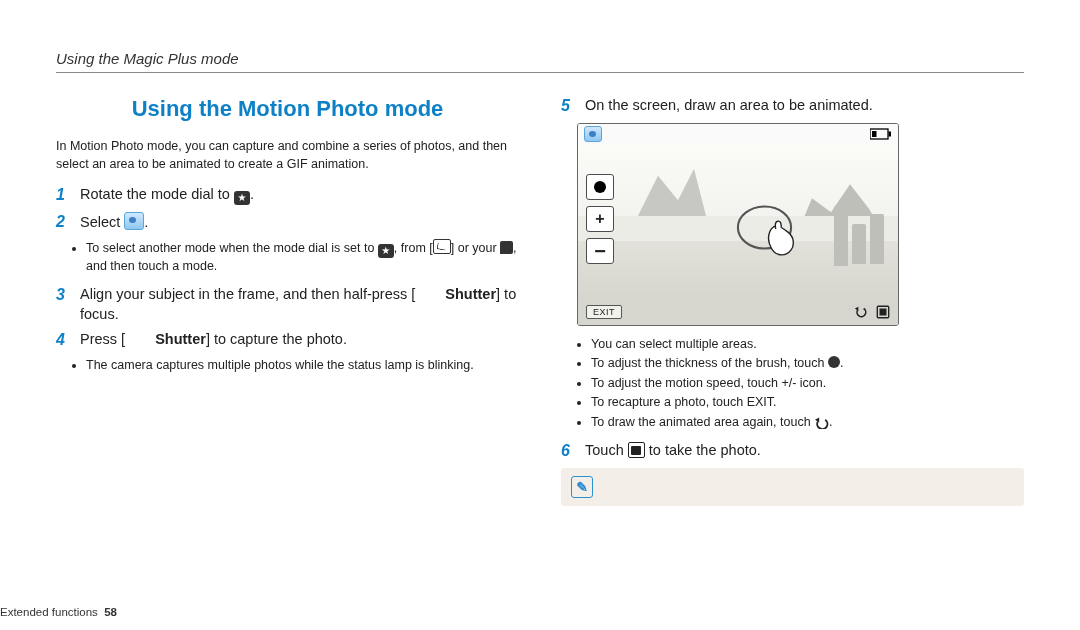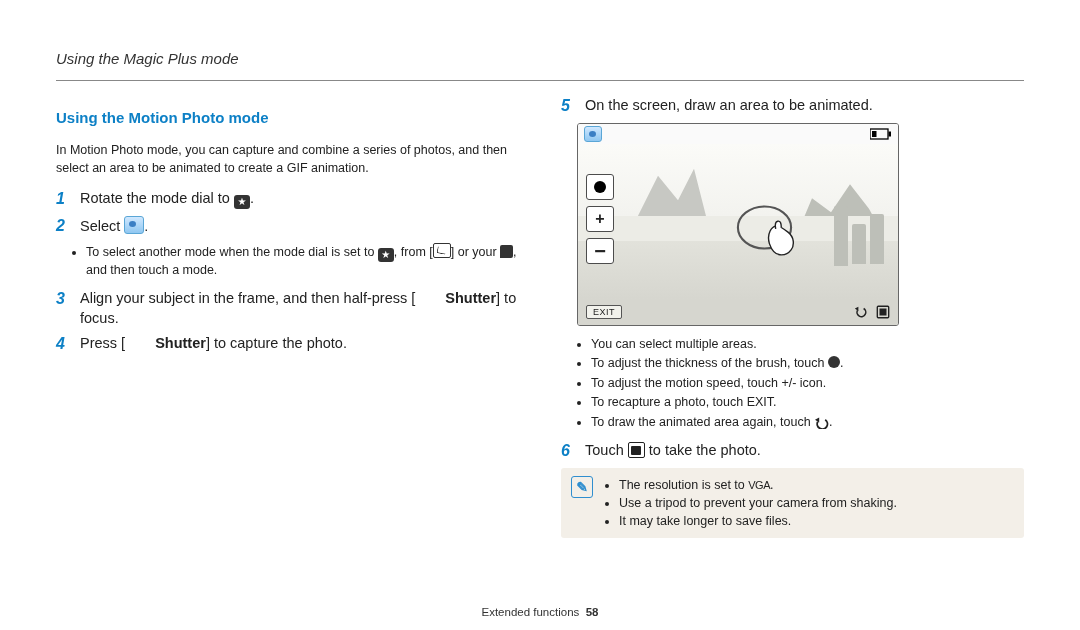--- a/index.html
+++ b/index.html
@@ -20,37 +20,38 @@
   }
   .top-chapter {
     position: absolute;
     top: 50px;
     left: 56px;
     right: 56px;
     font-style: italic;
     font-size: 15px;
     color: #333;
     border-bottom: 1px solid #888;
-    padding-bottom: 12px;
+    padding-bottom: 4px;
     line-height: 1.2;
   }
   .cols {
     display: flex;
     gap: 42px;
     margin-top: 48px;
   }
   .col {
     flex: 1 1 0;
     min-width: 0;
   }
   .section-title {
     color: #0d80c6;
     font-weight: 700;
-    font-size: 15px;
-    margin: 13px 0 6px 0;
+    font-size: 22px;
+    margin: 0 0 6px 0;
+    text-align: center;
   }
   .intro {
     font-size: 12.5px;
     line-height: 1.4;
     margin: 16px 0 12px 0;
   }
   .step {
     display: flex;
     gap: 10px;
     margin-bottom: 6px;
@@ -224,21 +225,21 @@
     font-size:14px;
     flex-shrink:0;
   }
   .note-box ul{ margin:0; padding-left:16px; }
   .note-box li{ font-size:12.5px; line-height:1.45; }
 
   .footer{
     position:absolute;
     bottom:12px;
     left:0; right:0;
-    text-align:center;
+    text-align:left;
     font-size:11.5px;
     color:#333;
   }
   .footer .pn{ font-weight:700; }
 </style>
 </head>
 <body>
 
 <div class="page">
 
@@ -279,20 +280,23 @@
           <span>Align your subject in the frame, and then half-press [</span><span class="b">Shutter</span><span>] to focus.</span>
         </div>
       </div>
 
       <div class="step">
         <span class="step-num">4</span>
         <div class="step-body">
           <span>Press [</span><span class="b">Shutter</span><span>] to capture the photo.</span>
         </div>
       </div>
+      <ul class="substeps">
+        <li>The camera captures multiple photos while the status lamp is blinking.</li>
+      </ul>
 
     </div>
 
     <div class="col">
 
       <div class="step">
         <span class="step-num">5</span>
         <div class="step-body">On the screen, draw an area to be animated.</div>
       </div>
 
@@ -355,25 +359,20 @@
 
       <div class="step">
         <span class="step-num">6</span>
         <div class="step-body">
           <span>Touch </span><span class="icon-disk"></span><span> to take the photo.</span>
         </div>
       </div>
 
       <div class="note-box">
         <div class="note-badge">✎</div>
-        <ul>
-          <li><span>The resolution is set to </span><span class="vga-label">VGA</span><span>.</span></li>
-          <li>Use a tripod to prevent your camera from shaking.</li>
-          <li>It may take longer to save files.</li>
-        </ul>
       </div>
 
     </div>
   </div>
 
   <div class="footer">
     <span>Extended functions</span>&nbsp;&nbsp;<span class="pn">58</span>
   </div>
 
 </div>

